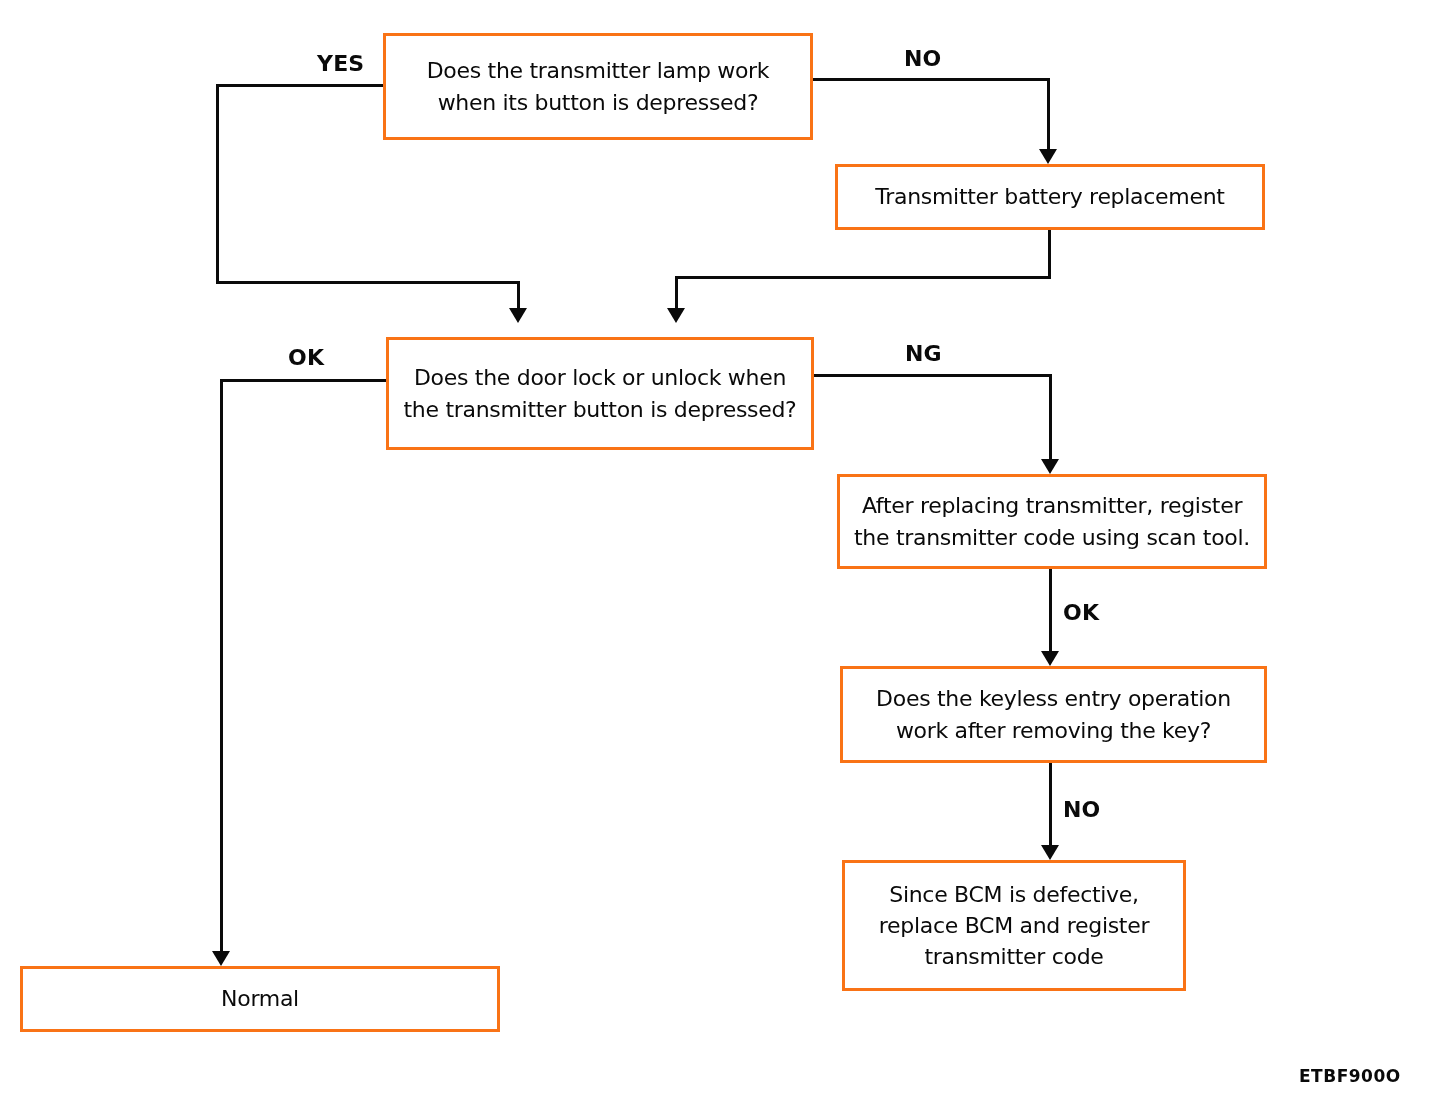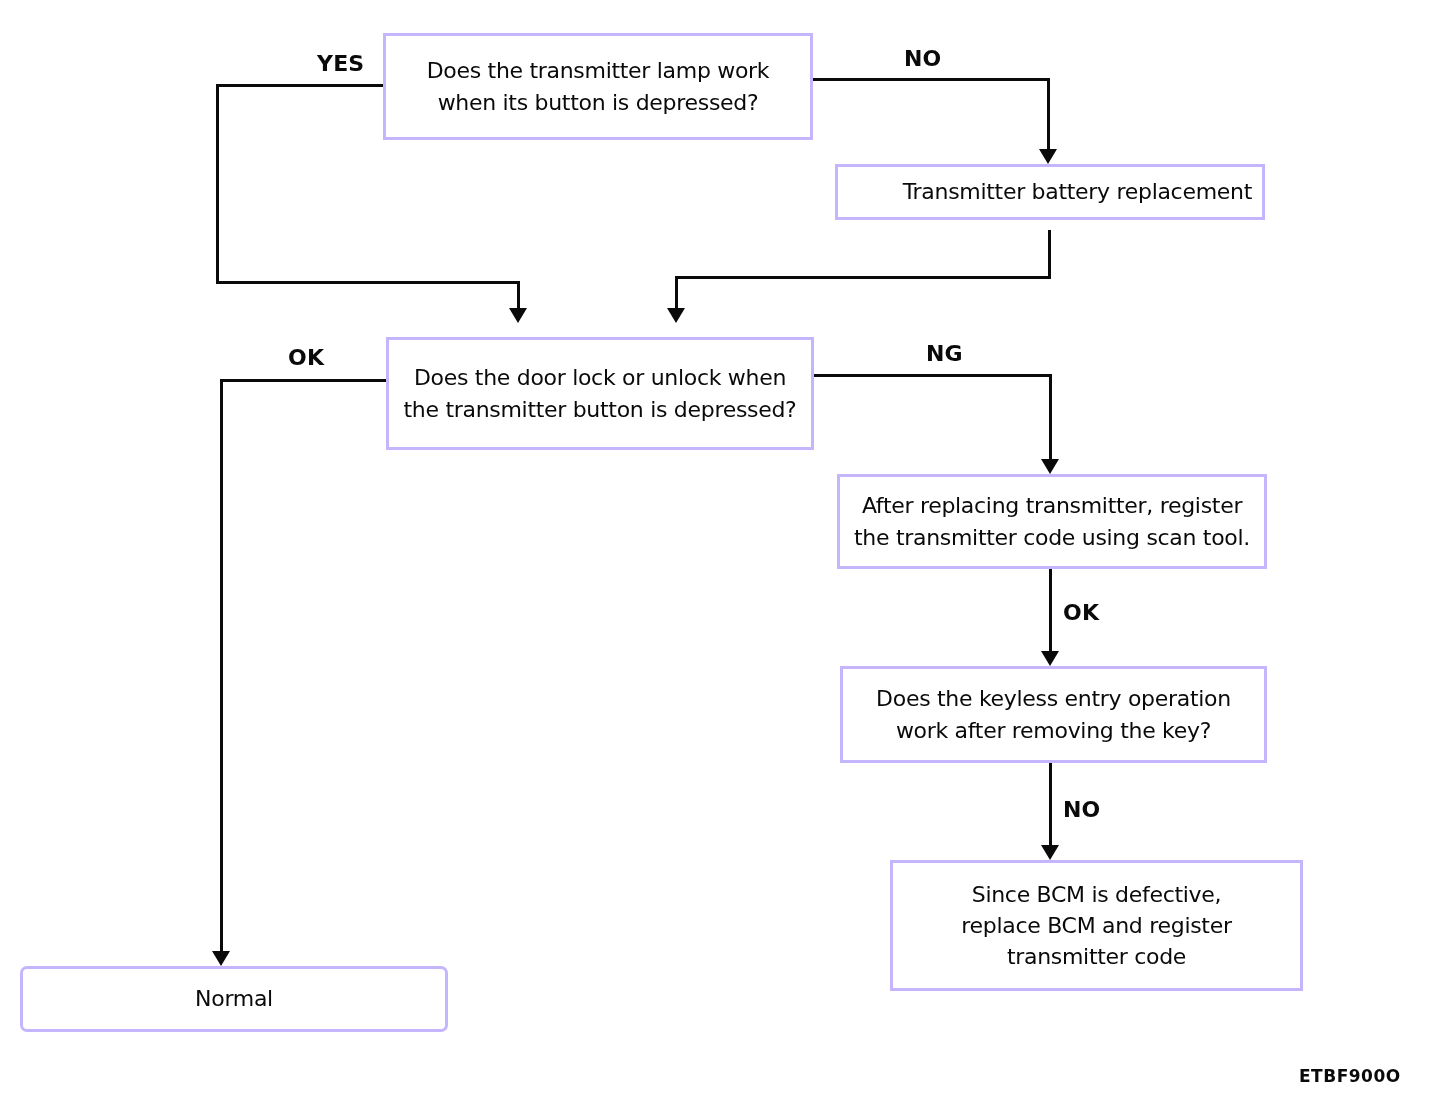--- a/index.html
+++ b/index.html
@@ -11,21 +11,21 @@
     position: relative;
     width: 1440px;
     height: 1102px;
     background: #ffffff;
     font-family: "DejaVu Sans", "Liberation Sans", sans-serif;
     color: #0a0a0a;
     overflow: hidden;
   }
   .node {
     position: absolute;
-    border: 3px solid #c4b5fd;
+    border: 3px solid #f97316;
     background: #ffffff;
     display: flex;
     align-items: center;
     justify-content: center;
     text-align: center;
     box-sizing: border-box;
   }
   .node span {
     white-space: pre-line;
     font-size: 22px;
@@ -63,46 +63,46 @@
 </head>
 <body>
 
 <div id="page">
 
   <div class="node" style="left:383px; top:33px; width:430px; height:107px;">
     <span>Does the transmitter lamp work
 when its button is depressed?</span>
   </div>
 
-  <div class="node" style="left:835px; top:164px; width:430px; height:56px;justify-content:flex-end;">
+  <div class="node" style="left:835px; top:164px; width:430px; height:66px;">
     <span>Transmitter battery replacement</span>
   </div>
 
   <div class="node" style="left:386px; top:337px; width:428px; height:113px;">
     <span>Does the door lock or unlock when
 the transmitter button is depressed?</span>
   </div>
 
   <div class="node" style="left:837px; top:474px; width:430px; height:95px;justify-content:center;">
     <span>After replacing transmitter, register
 the transmitter code using scan tool.</span>
   </div>
 
   <div class="node" style="left:840px; top:666px; width:427px; height:97px;">
     <span>Does the keyless entry operation
 work after removing the key?</span>
   </div>
 
-  <div class="node" style="left:890px; top:860px; width:413px; height:131px;">
+  <div class="node" style="left:842px; top:860px; width:344px; height:131px;">
     <span>Since BCM is defective,
 replace BCM and register
 transmitter code</span>
   </div>
 
-  <div class="node" style="left:20px; top:966px; width:428px; height:66px;border-radius:7px;">
+  <div class="node" style="left:20px; top:966px; width:480px; height:66px;">
     <span>Normal</span>
   </div>
 
   <div class="line" style="left:216px; top:84px; width:167px; height:3px;"></div>
   <div class="line" style="left:216px; top:84px; width:3px; height:200px;"></div>
   <div class="line" style="left:216px; top:281px; width:304px; height:3px;"></div>
   <div class="line" style="left:517px; top:281px; width:3px; height:29px;"></div>
   <div class="arrow-down" style="left:509px; top:308px;"></div>
 
   <div class="line" style="left:813px; top:78px; width:237px; height:3px;"></div>
@@ -124,19 +124,19 @@
 
   <div class="line" style="left:1049px; top:569px; width:3px; height:83px;"></div>
   <div class="arrow-down" style="left:1041px; top:651px;"></div>
 
   <div class="line" style="left:1049px; top:763px; width:3px; height:82px;"></div>
   <div class="arrow-down" style="left:1041px; top:845px;"></div>
 
   <div class="edge-label" style="left:277px; top:51px;margin-left:40px;">YES</div>
   <div class="edge-label" style="left:904px; top:46px;">NO</div>
   <div class="edge-label" style="left:288px; top:345px;">OK</div>
-  <div class="edge-label" style="left:905px; top:341px;margin-left:21px;">NG</div>
+  <div class="edge-label" style="left:905px; top:341px;">NG</div>
   <div class="edge-label" style="left:1063px; top:600px;">OK</div>
   <div class="edge-label" style="left:1063px; top:797px;">NO</div>
 
   <div class="footer-code" style="left:1299px; top:1066px;">ETBF900O</div>
 
 </div>
 
 </body></html>

